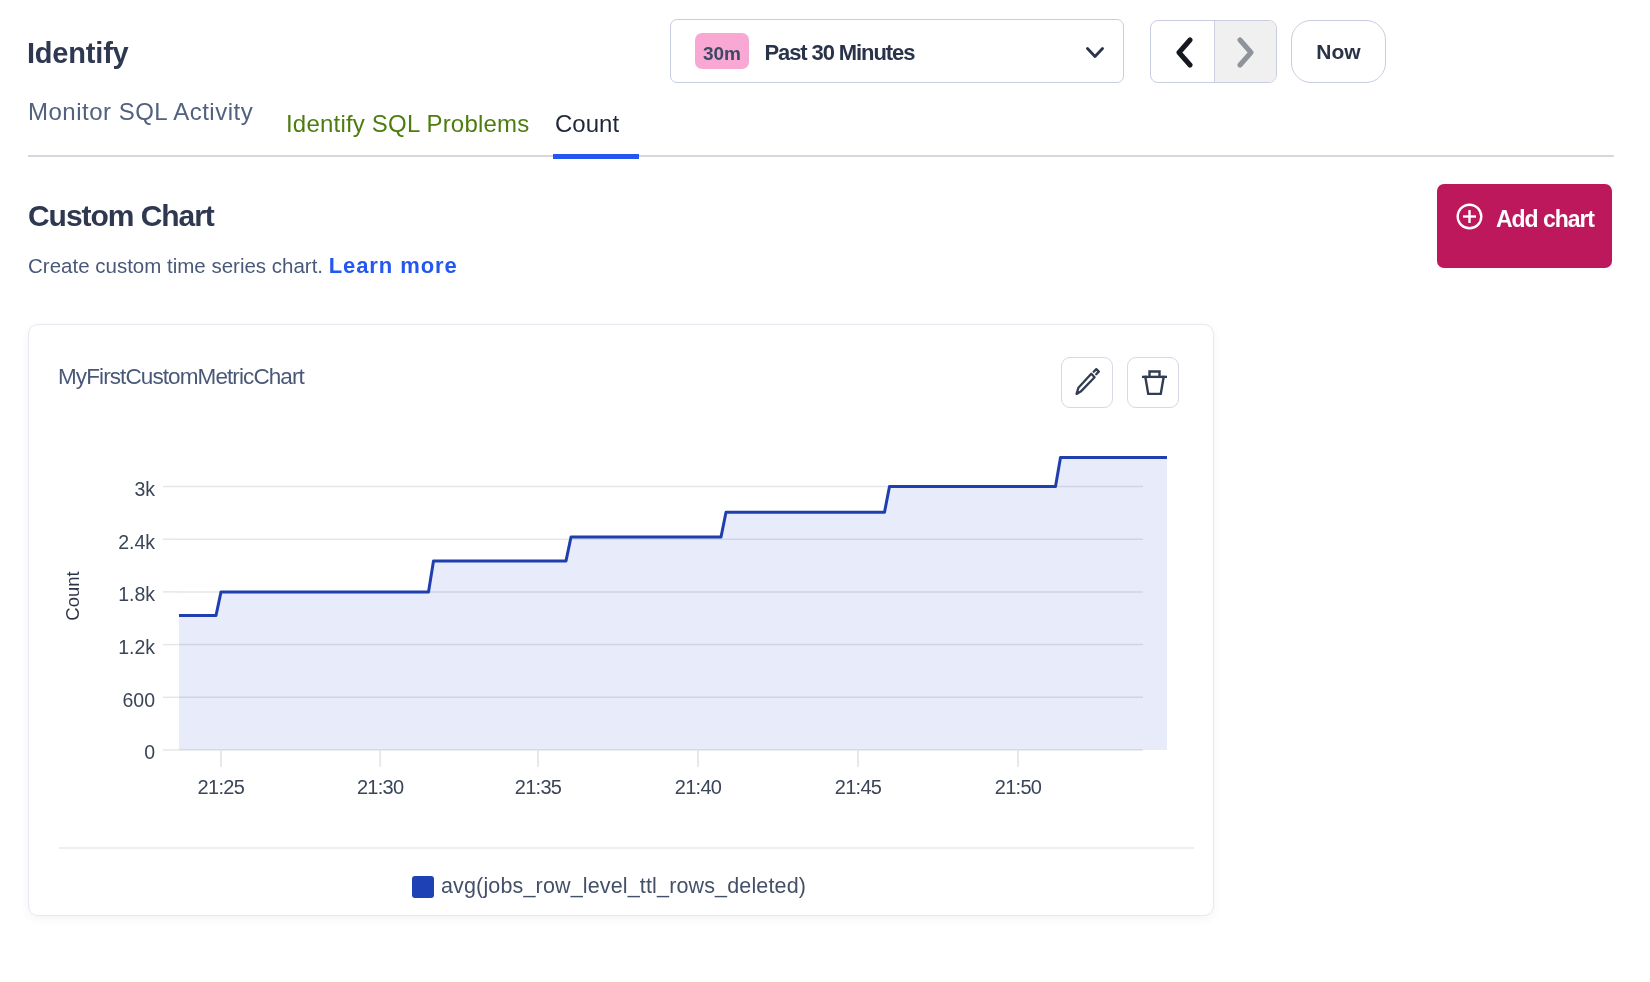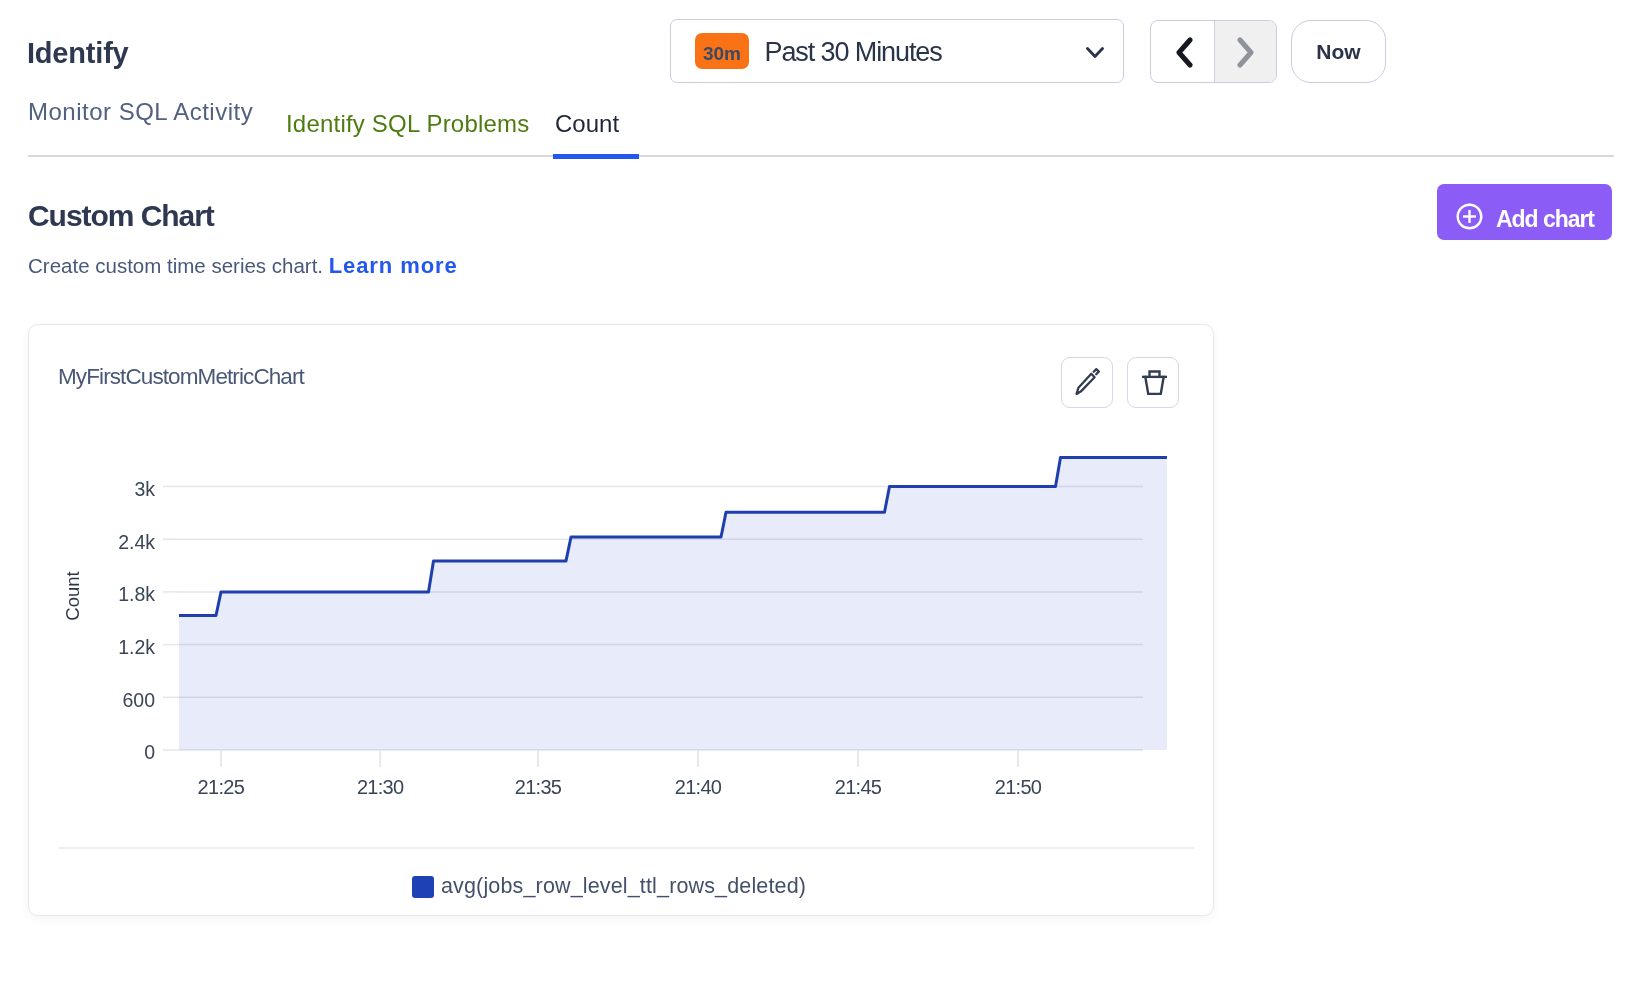--- a/index.html
+++ b/index.html
@@ -6,22 +6,22 @@
   html,body { width:1650px; height:982px; background:#fff; overflow:hidden; }
   body { font-family:"Liberation Sans", sans-serif; position:relative; }
   .abs { position:absolute; }
 </style>
 </head>
 <body>
 
 <div class="abs" id="h1m" style="left:27px; top:38.5px; font-size:29px; font-weight:700; color:#2e3850; line-height:29px; letter-spacing:-0.2px;">Identify</div>
 
 <div class="abs" style="left:670px; top:19px; width:454px; height:64px; border:1.5px solid #c8cddf; border-radius:7px; background:#fff;">
-  <div class="abs" style="left:24px; top:13px; width:54px; height:36px; background:#f97316; border-radius:7px; text-align:center; line-height:42px; font-size:19px; font-weight:700; color:#3c4964;">30m</div>
-  <div class="abs" style="left:93.5px; top:2px; height:61px; line-height:61px; font-size:27px; font-weight:400; color:#29334a; letter-spacing:-1.1px;">Past 30 Minutes</div>
+  <div class="abs" style="left:24px; top:13px; width:54px; height:36px; background:#f9a8d4; border-radius:7px; text-align:center; line-height:42px; font-size:19px; font-weight:700; color:#3c4964;">30m</div>
+  <div class="abs" style="left:93.5px; top:2px; height:61px; line-height:61px; font-size:22px; font-weight:700; color:#29334a; letter-spacing:-1.1px;">Past 30 Minutes</div>
   <svg class="abs" style="left:415px; top:27px;" width="18" height="13" viewBox="0 0 18 13">
       <polyline points="1.5,1.5 9,9.5 16.5,1.5" fill="none" stroke="#2a3349" stroke-width="2.8" stroke-linecap="round" stroke-linejoin="round"></polyline>
     </svg>
 </div>
 
 <div class="abs" style="left:1150px; top:20px; width:127px; height:63px; border:1.5px solid #c8cddf; border-radius:8px; background:#fff; overflow:hidden;">
   <div class="abs" style="left:63px; top:0; width:64px; height:63px; background:#f0f0f1; border-left:1.5px solid #ccd0e0;"></div>
   <svg class="abs" style="left:23px; top:16px;" width="20" height="31" viewBox="0 0 20 31">
       <polyline points="16,3 5,15.5 16,28" fill="none" stroke="#15181e" stroke-width="5" stroke-linecap="round" stroke-linejoin="round"></polyline>
     </svg>
@@ -34,21 +34,21 @@
 
 <div class="abs" id="tab1" style="left:28px; top:100px; font-size:24px; color:#51617f; line-height:24px; letter-spacing:0.5px;">Monitor SQL Activity</div>
 <div class="abs" id="tab2" style="left:286px; top:112px; font-size:24px; color:#4d7c0f; line-height:24px; letter-spacing:0.2px;">Identify SQL Problems</div>
 <div class="abs" id="tab3" style="left:555px; top:112px; font-size:24px; color:#1f2637; line-height:24px;">Count</div>
 <div class="abs" style="left:28px; top:155px; width:1586px; height:1.5px; background:#d7d8de;"></div>
 <div class="abs" style="left:553px; top:154px; width:86px; height:5px; background:#2457f0;"></div>
 
 <div class="abs" id="h2c" style="left:28px; top:201px; font-size:30px; font-weight:700; color:#2e3850; line-height:30px; letter-spacing:-1.05px;">Custom Chart</div>
 <div class="abs" id="para" style="left:28px; top:255px; font-size:20.5px; color:#49587a; line-height:22px; letter-spacing:0px;">Create custom time series chart. <span style="color:#2457f0; font-weight:700; font-size:22px; letter-spacing:0.9px;">Learn more</span></div>
 
-<div class="abs" style="left:1437px; top:184px; width:175px; height:56px; background:#8b5cf6; border-radius:7px;">
+<div class="abs" style="left:1437px; top:184px; width:175px; height:84px; background:#be185d; border-radius:7px;">
   <svg class="abs" style="left:19px; top:19px;" width="27" height="27" viewBox="0 0 27 27">
     <circle cx="13.5" cy="13.5" r="11.8" fill="none" stroke="#fff" stroke-width="2.4"></circle>
     <line x1="13.5" y1="7" x2="13.5" y2="20" stroke="#fff" stroke-width="2.4"></line>
     <line x1="7" y1="13.5" x2="20" y2="13.5" stroke="#fff" stroke-width="2.4"></line>
   </svg>
   <div class="abs" style="left:59px; top:4px; height:62px; line-height:62px; font-size:23px; font-weight:600; color:#fff; letter-spacing:-1.05px;">Add chart</div>
 </div>
 
 <div class="abs" style="left:28px; top:324px; width:1186px; height:592px; background:#fff; border:1.5px solid #e7e9f0; border-radius:10px; box-shadow:0 3px 8px rgba(60,70,100,0.06);"></div>
 

